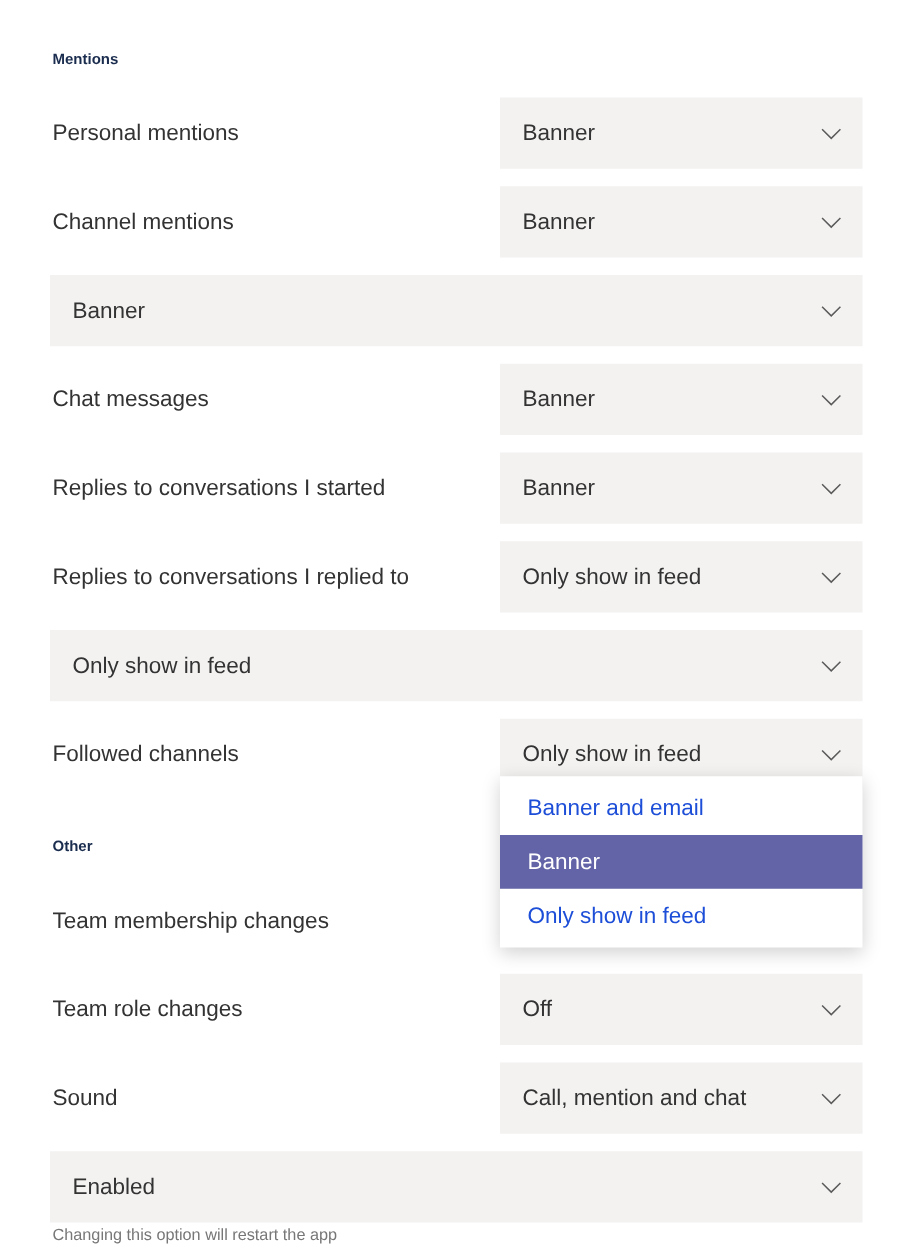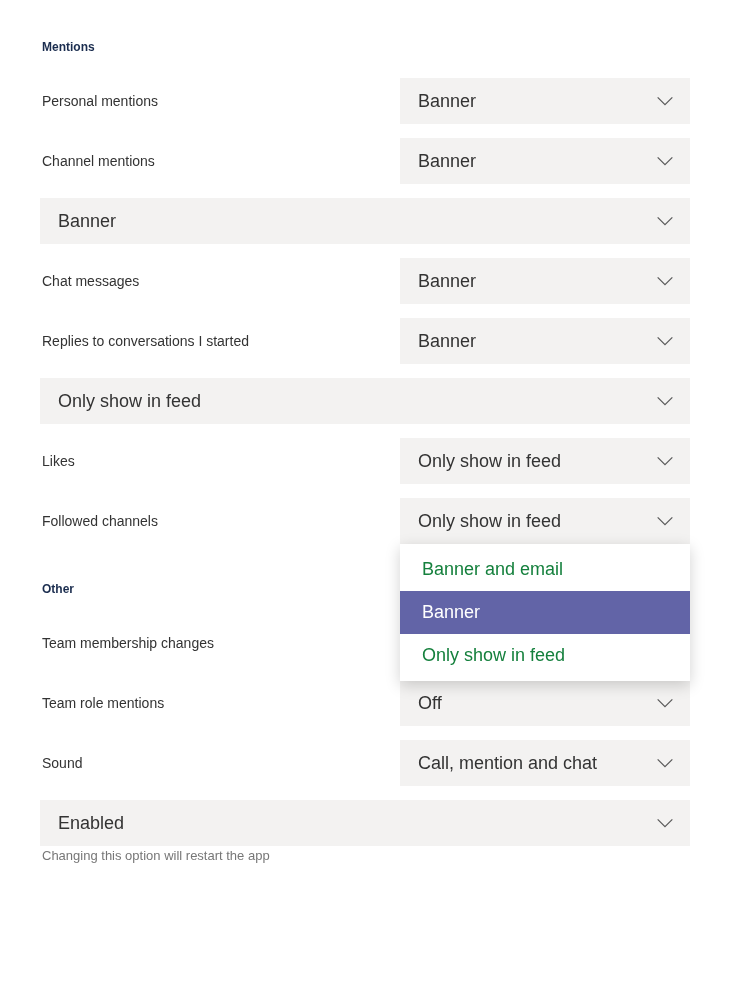--- a/index.html
+++ b/index.html
@@ -24,35 +24,35 @@
     margin-top: 38px;
   }
   .row {
     display: flex;
     align-items: center;
     margin-bottom: 14px;
     position: relative;
   }
   .row-label {
     flex: 0 0 360px;
-    font-size: 14px;
+    font-size: 18px;
     color: #333333;
     font-weight: 400;
     padding-left: 2px;
   }
   .row-sublabel {
     font-size: 13px;
     color: #777777;
     margin-top: -12px;
     margin-left: 2px;
     font-weight: 400;
   }
   .dropdown {
     flex: 1 1 auto;
-    height: 46px;
+    height: 57px;
     background: #f3f2f1;
     display: flex;
     align-items: center;
     justify-content: space-between;
     padding: 0 14px 0 18px;
     font-size: 18px;
     color: #333333;
     cursor: pointer;
     position: relative;
   }
@@ -79,21 +79,21 @@
     left: 0;
     right: 0;
     background: #ffffff;
     box-shadow: 0 4px 14px rgba(0,0,0,0.18);
     z-index: 10;
     padding: 4px 0;
   }
   .menu-item {
     padding: 11px 22px;
     font-size: 18px;
-    color: #15803d;
+    color: #1d4ed8;
     cursor: pointer;
   }
   .menu-item.selected {
     background: #6264a7;
     color: #ffffff;
   }
 </style>
 </head>
 <body>
 
@@ -155,32 +155,32 @@
       <span class="value">Banner</span>
       <span class="chevron">
           <svg viewBox="0 0 24 24">
             <polyline points="4,8 12,16 20,8"></polyline>
           </svg>
         </span>
     </div>
   </div>
 
   <div class="row">
+    <div class="row-label">Replies to conversations I replied to</div>
     <div class="dropdown">
       <span class="value">Only show in feed</span>
       <span class="chevron">
           <svg viewBox="0 0 24 24">
             <polyline points="4,8 12,16 20,8"></polyline>
           </svg>
         </span>
     </div>
   </div>
 
   <div class="row">
-    <div class="row-label">Likes</div>
     <div class="dropdown">
       <span class="value">Only show in feed</span>
       <span class="chevron">
           <svg viewBox="0 0 24 24">
             <polyline points="4,8 12,16 20,8"></polyline>
           </svg>
         </span>
     </div>
   </div>
 
@@ -209,21 +209,21 @@
       <span class="value"></span>
       <span class="chevron">
           <svg viewBox="0 0 24 24">
             <polyline points="4,8 12,16 20,8"></polyline>
           </svg>
         </span>
     </div>
   </div>
 
   <div class="row">
-    <div class="row-label">Team role mentions</div>
+    <div class="row-label">Team role changes</div>
     <div class="dropdown">
       <span class="value">Off</span>
       <span class="chevron">
           <svg viewBox="0 0 24 24">
             <polyline points="4,8 12,16 20,8"></polyline>
           </svg>
         </span>
     </div>
   </div>
 

